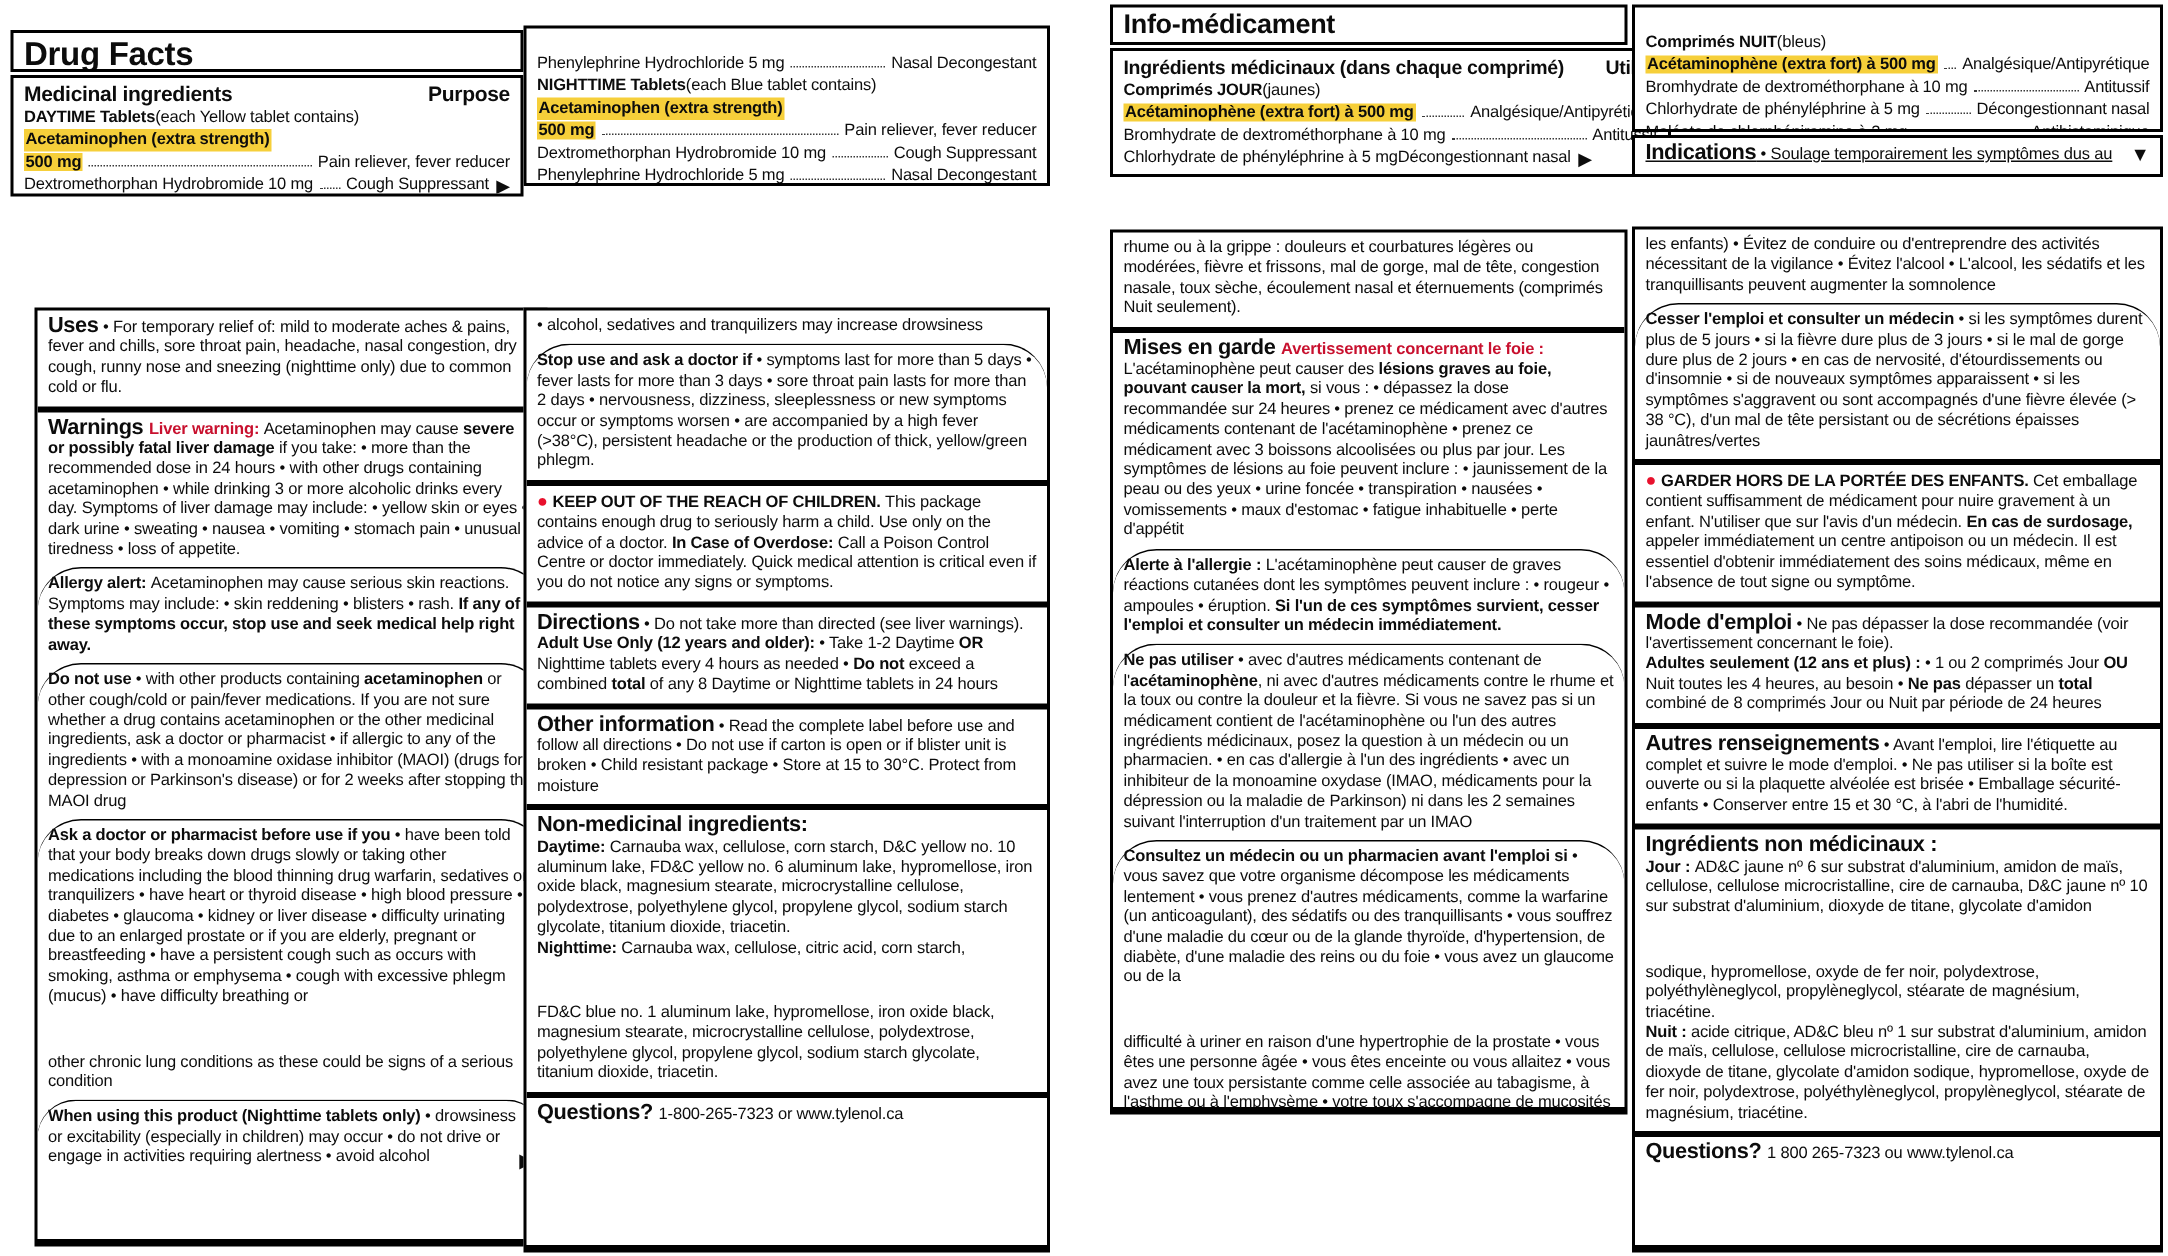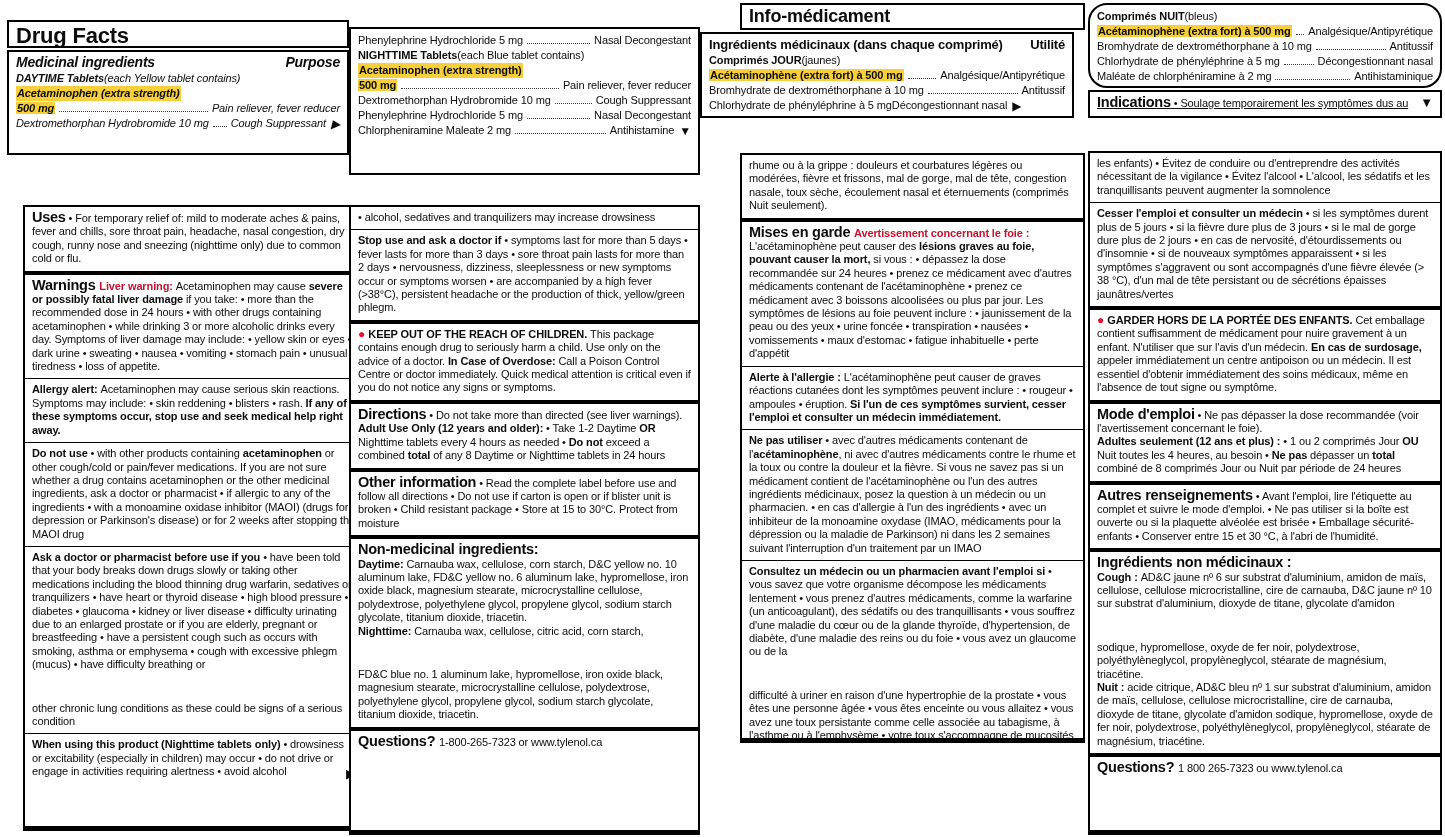--- a/index.html
+++ b/index.html
@@ -19,40 +19,40 @@
   .title{font-size:22px;font-weight:bold;padding:1px 7px;letter-spacing:-0.2px;}
   .ing{padding:2px 7px;font-size:11px;line-height:15px;letter-spacing:-0.12px;}
   .ihdr{display:flex;justify-content:space-between;align-items:baseline;font-size:14px;font-weight:bold;letter-spacing:-0.2px;line-height:17px;}
   .irow{display:flex;align-items:baseline;}
   .cl,.cr{white-space:nowrap;}
   .leader{flex:1;min-width:8px;border-bottom:1.6px dotted #3a3a3a;margin:0 4px 3px 4px;}
   .arr{margin-left:5px;font-size:12px;line-height:1;align-self:center;}
   .bodytxt{font-size:11px;line-height:13.4px;letter-spacing:-0.12px;}
   .sec{position:relative;padding:4px 7px 5px 7px;}
   .sep-thick{border-top:4px solid #000;}
-  .sep-thin{border-top:1.5px solid #000;}
+  .sep-thin{border-top:1.5px solid #000;border-radius:29px;}
   .para{margin:0;}
   .para.gap{margin-top:30px;}
   .s-H{font-size:14.5px;font-weight:bold;letter-spacing:-0.25px;}
   .s-b{font-weight:bold;}
   .s-r{font-weight:bold;color:var(--red);}
   .s-h{font-weight:bold;background:var(--hl);padding:0 1px;}
   .s-d{color:var(--dotred);font-size:12px;}
   .sec-arrow{position:absolute;right:7px;bottom:3px;font-size:13px;}
   .indic{display:flex;align-items:flex-start;padding:2px 7px;font-size:11px;letter-spacing:-0.12px;position:relative;height:100%;box-sizing:border-box;text-decoration:underline;}
   .indic .sec-arrow{bottom:6px;}
 </style>
 </head>
 <body>
 
 <div class="box" style="left:7px;top:20px;width:342px;height:28px;">
   <div class="title">Drug Facts</div>
 </div>
 
-<div class="box ing" style="left:7px;top:50px;width:342px;height:105px;font-style:italic;">
+<div class="box ing" style="left:7px;top:50px;width:342px;height:81px;">
   <div class="ihdr">
     <span>Medicinal ingredients</span>
     <span>Purpose</span>
   </div>
   <div>
       <div class="irow">
         <span class="s-b">DAYTIME Tablets </span>
         <span>(each Yellow tablet contains)</span>
       </div>
       <div class="irow">
@@ -65,21 +65,21 @@
       </div>
       <div class="irow">
         <span class="cl"><span>Dextromethorphan Hydrobromide 10 mg</span></span>
         <span class="leader"></span>
         <span class="cr"><span>Cough Suppressant</span></span>
         <span class="arr">▶</span>
       </div>
     </div>
 </div>
 
-<div class="box ing" style="left:349px;top:17px;width:351px;height:148px;padding-top:4px;margin-top:10px;">
+<div class="box ing" style="left:349px;top:17px;width:351px;height:107px;padding-top:16px;">
   <div>
       <div class="irow">
         <span class="cl"><span>Phenylephrine Hydrochloride 5 mg</span></span>
         <span class="leader"></span>
         <span class="cr"><span>Nasal Decongestant</span></span>
       </div>
       <div class="irow">
         <span class="s-b">NIGHTTIME Tablets </span>
         <span>(each Blue tablet contains)</span>
       </div>
@@ -162,21 +162,21 @@
       <div class="sec sep-thick">
         <div class="para"><span class="s-H">Questions? </span><span>1-800-265-7323 or www.tylenol.ca</span></div>
       </div>
     </div>
 </div>
 
 <div class="box" style="left:740px;top:3px;width:345px;height:27px;">
   <div class="title" style="font-size:18px;">Info-médicament</div>
 </div>
 
-<div class="box ing" style="left:700px;top:32px;width:374px;height:86px;">
+<div class="box ing" style="left:740px;top:32px;width:374px;height:86px;">
   <div class="ihdr" style="font-size:13px;">
     <span><span class="s-b">Ingrédients médicinaux </span><span>(dans chaque comprimé)</span></span>
     <span><span class="s-b">Utilité</span></span>
   </div>
   <div>
       <div class="irow">
         <span class="s-b">Comprimés JOUR </span>
         <span>(jaunes)</span>
       </div>
       <div class="irow">
@@ -190,21 +190,21 @@
         <span class="cr"><span>Antitussif</span></span>
       </div>
       <div class="irow">
         <span class="cl"><span>Chlorhydrate de phényléphrine à 5 mg</span></span>
         <span class="cr"><span>Décongestionnant nasal</span></span>
         <span class="arr">▶</span>
       </div>
     </div>
 </div>
 
-<div class="box ing" style="left:1088px;top:3px;width:354px;height:85px;padding-top:4px;border-radius:19px;">
+<div class="box ing" style="left:1088px;top:3px;width:354px;height:85px;padding-top:16px;">
   <div>
       <div class="irow">
         <span class="s-b">Comprimés NUIT </span>
         <span>(bleus)</span>
       </div>
       <div class="irow">
         <span class="cl"><span class="s-h">Acétaminophène (extra fort) à 500 mg</span></span>
         <span class="leader"></span>
         <span class="cr"><span>Analgésique/Antipyrétique</span></span>
       </div>
@@ -272,21 +272,21 @@
       </div>
       <div class="sec sep-thick">
         <div class="para"><span class="s-H">Mode d'emploi</span><span>  • Ne pas dépasser la dose recommandée (voir l'avertissement concernant le foie).</span></div>
         <div class="para"><span class="s-b">Adultes seulement (12 ans et plus) :</span><span> • 1 ou 2 comprimés Jour </span><span class="s-b">OU</span><span> Nuit toutes les 4 heures, au besoin  • </span><span class="s-b">Ne pas</span><span> dépasser un </span><span class="s-b">total</span><span> combiné de 8 comprimés Jour ou Nuit par période de 24 heures</span></div>
       </div>
       <div class="sec sep-thick">
         <div class="para"><span class="s-H">Autres renseignements</span><span>  • Avant l'emploi, lire l'étiquette au complet et suivre le mode d'emploi.  • Ne pas utiliser si la boîte est ouverte ou si la plaquette alvéolée est brisée  • Emballage sécurité-enfants  • Conserver entre 15 et 30 °C, à l'abri de l'humidité.</span></div>
       </div>
       <div class="sec sep-thick">
         <div class="para"><span class="s-H">Ingrédients non médicinaux :</span></div>
-        <div class="para"><span class="s-b">Cough : </span><span>AD&amp;C jaune nº 6 sur substrat d'aluminium, amidon de maïs, cellulose, cellulose microcristalline, cire de carnauba, D&amp;C jaune nº 10 sur substrat d'aluminium, dioxyde de titane, glycolate d'amidon</span></div>
+        <div class="para"><span class="s-b">Jour : </span><span>AD&amp;C jaune nº 6 sur substrat d'aluminium, amidon de maïs, cellulose, cellulose microcristalline, cire de carnauba, D&amp;C jaune nº 10 sur substrat d'aluminium, dioxyde de titane, glycolate d'amidon</span></div>
         <div class="para gap"><span>sodique, hypromellose, oxyde de fer noir, polydextrose, polyéthylèneglycol, propylèneglycol, stéarate de magnésium, triacétine.</span></div>
         <div class="para"><span class="s-b">Nuit : </span><span>acide citrique, AD&amp;C bleu nº 1 sur substrat d'aluminium, amidon de maïs, cellulose, cellulose microcristalline, cire de carnauba, dioxyde de titane, glycolate d'amidon sodique, hypromellose, oxyde de fer noir, polydextrose, polyéthylèneglycol, propylèneglycol, stéarate de magnésium, triacétine.</span></div>
       </div>
       <div class="sec sep-thick">
         <div class="para"><span class="s-H">Questions? </span><span>1 800 265-7323 ou www.tylenol.ca</span></div>
       </div>
     </div>
 </div>
 
 </body></html>

